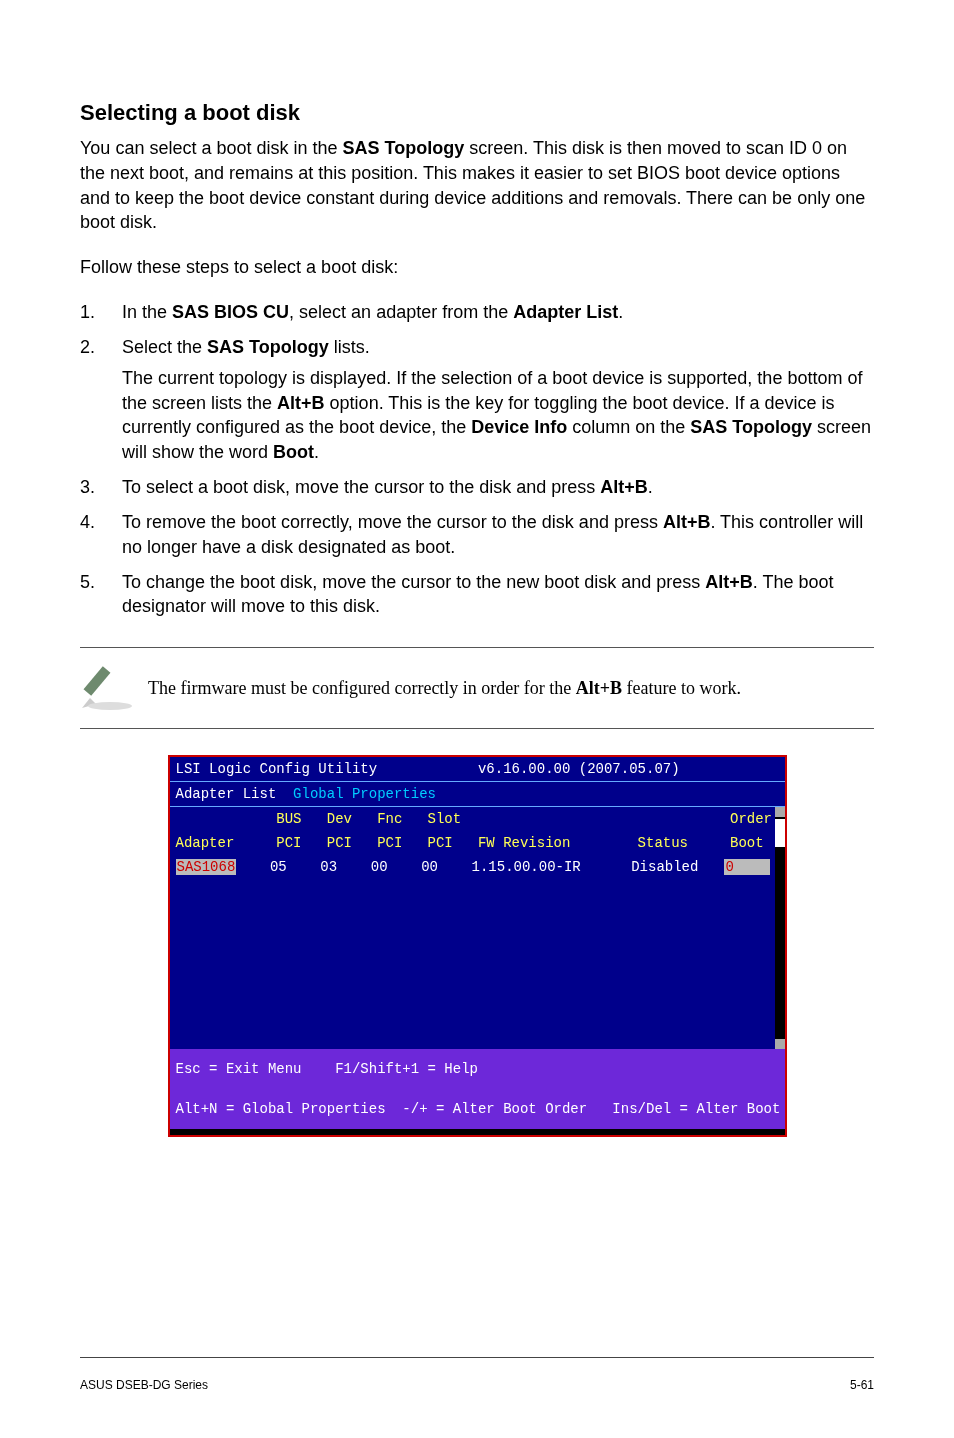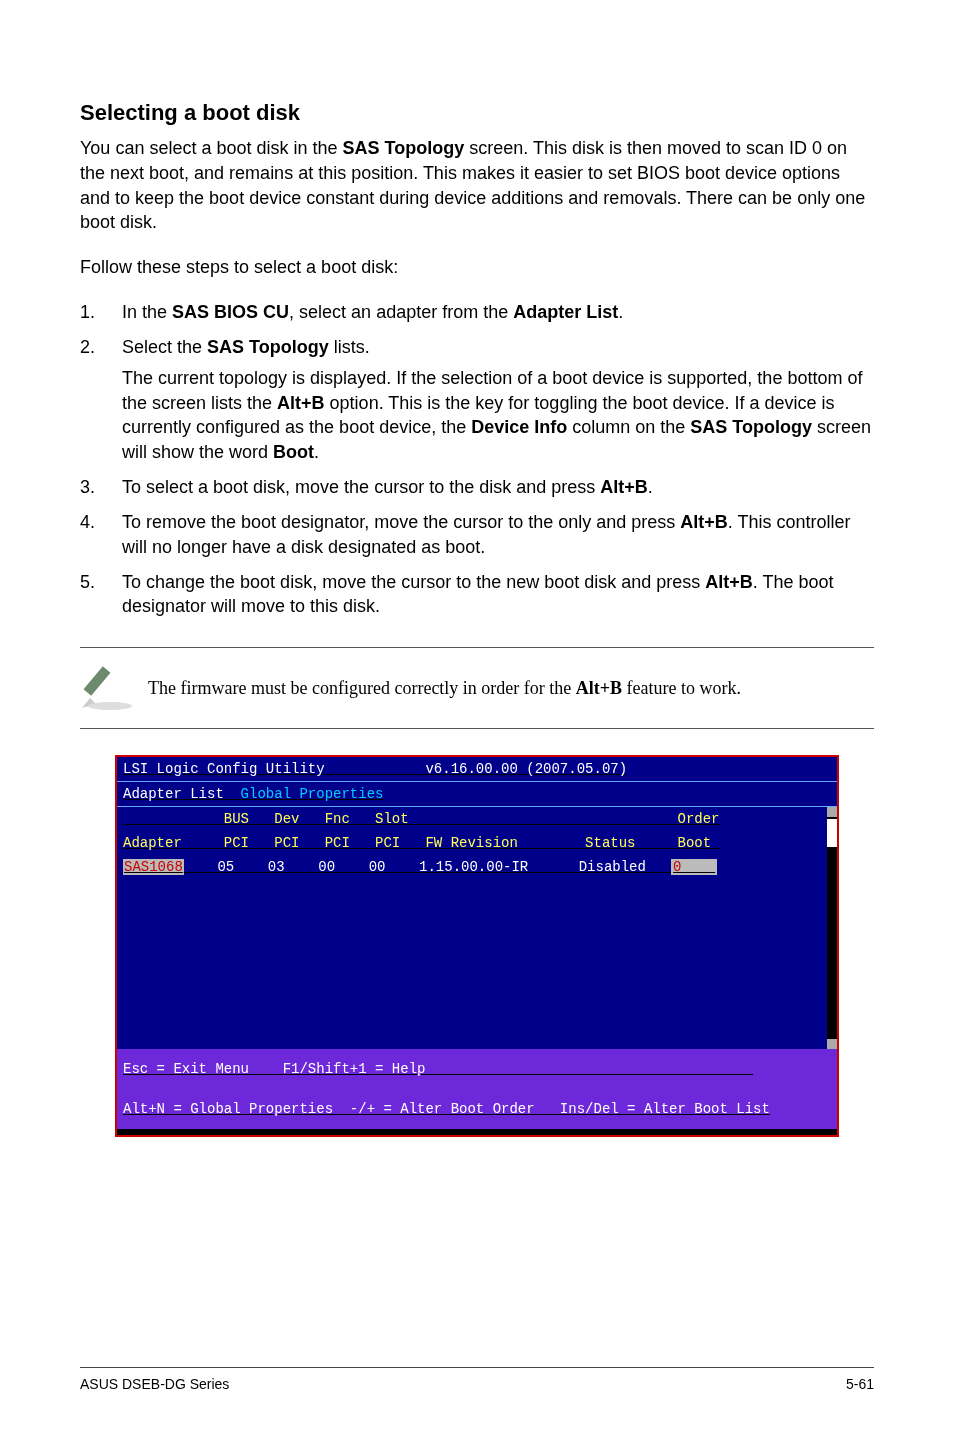--- a/index.html
+++ b/index.html
@@ -64,25 +64,24 @@
     }
     .note-text {
       font-size: 18px;
       line-height: 1.35;
       flex: 1;
       padding-left: 4px;
       font-family: Liberation Serif, serif;
     }
     
     .term-outer {
-      width: 724px;
+      width: 619px;
       margin: 0 auto;
       border: 2px solid #c00;
       background: #000;
-      text-decoration: underline;
     }
     .term {
       font-family: "Courier New", monospace;
       font-size: 14px;
       color: #fff;
       background: #000;
       padding: 0 0 6px 0;
     }
     .term .navy {
       background: #00008b;
@@ -147,22 +146,22 @@
       color: #fff;
       white-space: pre;
       padding: 12px 6px;
     }
     .page-footer {
       position: absolute;
       bottom: 46px;
       left: 80px;
       right: 80px;
       border-top: 1px solid #444;
-      padding-top: 8px;
-      font-size: 14px;
+      padding-top: 20px;
+      font-size: 12px;
       display: flex;
       justify-content: space-between;
     }
     
   </style>
 </head>
 <body>
 
 <div class="page">
   <h2>Selecting a boot disk</h2>
@@ -191,21 +190,21 @@
     </li>
     <li>
       <span class="num">3.</span>
       <span class="txt">
         <span>To select a boot disk, move the cursor to the disk and press </span><span class="b">Alt+B</span><span>.</span>
       </span>
     </li>
     <li>
       <span class="num">4.</span>
       <span class="txt">
-        <span>To remove the boot designator, move the cursor to the only and press </span><span class="b">Alt+B</span><span>. This controller will no longer have a disk designated as boot.</span>
+        <span>To remove the boot correctly, move the cursor to the disk and press </span><span class="b">Alt+B</span><span>. This controller will no longer have a disk designated as boot.</span>
       </span>
     </li>
     <li>
       <span class="num">5.</span>
       <span class="txt">
         <span>To change the boot disk, move the cursor to the new boot disk and press </span><span class="b">Alt+B</span><span>. The boot designator will move to this disk.</span>
       </span>
     </li>
   </ol>
 

